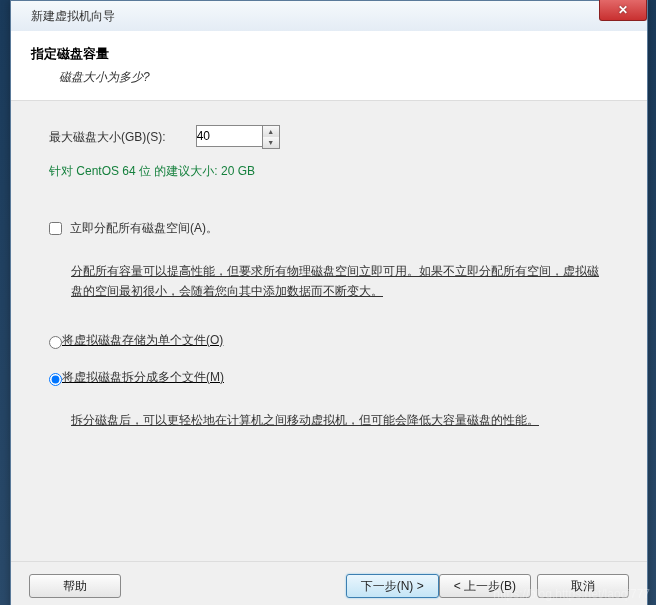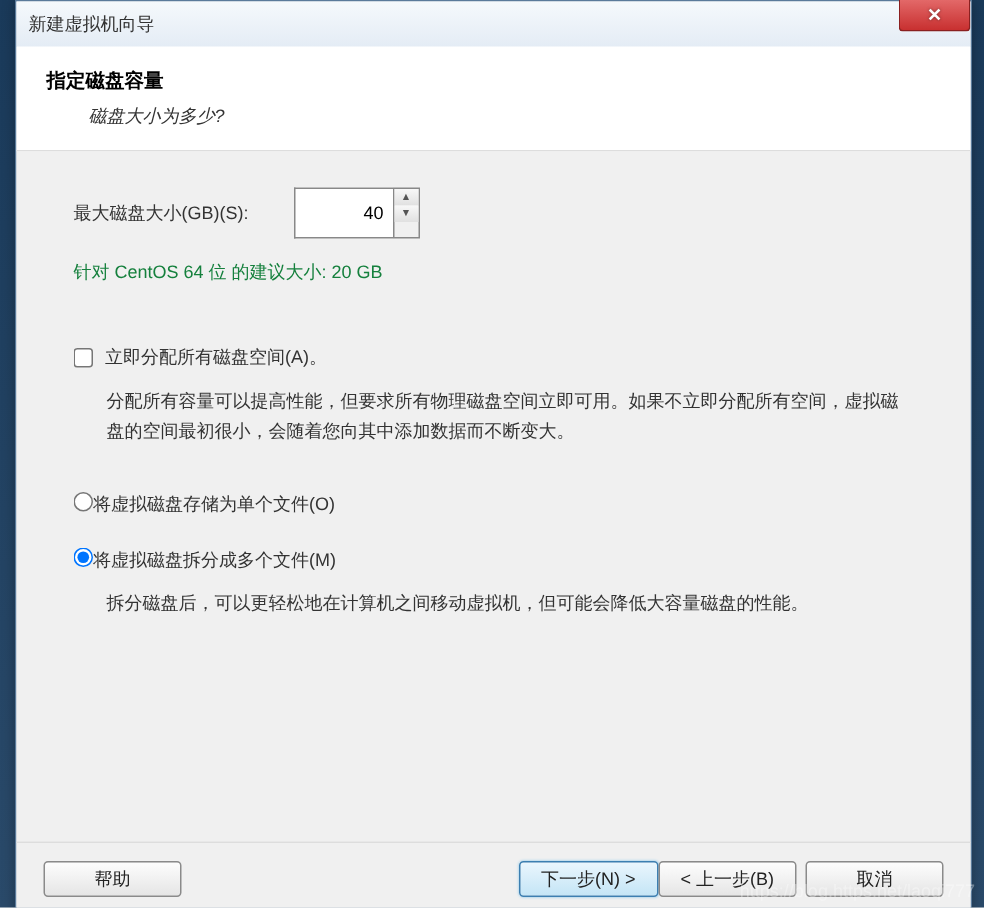--- a/index.html
+++ b/index.html
@@ -1,38 +1,38 @@
 <!DOCTYPE html>
 <html><head>
   <meta charset="utf-8">
   <style>
     * { margin: 0; padding: 0; box-sizing: border-box; font-family: "Microsoft YaHei", "SimSun", Tahoma, sans-serif; font-size: 12px; }
     body { width: 656px; height: 605px; background: linear-gradient(to bottom, #1a3a5a, #2a4a6a); position: relative; }
     .window { position: absolute; top: 0; left: 10px; width: 638px; background: #fff; border: 1px solid #5a7a9a; box-shadow: 0 0 8px rgba(0,0,0,0.3); }
-    .titlebar { height: 30px; background: linear-gradient(to bottom, #f5f9fc, #e4ecf5); display: flex; align-items: center; padding-left: 8px; position: relative; }
+    .titlebar { height: 30px; background: linear-gradient(to bottom, #f5f9fc, #e4ecf5); display: flex; align-items: center; padding-left: 20px; position: relative; }
     .titlebar-text { color: #333; }
     .close-btn { position: absolute; right: 0; top: -2px; width: 48px; height: 22px; background: linear-gradient(to bottom, #e46b6b, #c83030); border: 1px solid #8a2020; border-top: none; border-radius: 0 0 3px 3px; display: flex; align-items: center; justify-content: center; color: #fff; font-weight: bold; text-shadow: 0 0 2px rgba(0,0,0,0.5); cursor: pointer; }
     .header-panel { background: #fff; padding: 14px 32px 14px 40px; border-bottom: 1px solid #ddd; }
     .header-title { font-weight: bold; font-size: 13px; color: #000; margin-bottom: 6px; margin-left: -20px; }
     .header-sub { color: #333; margin-left: 8px; font-style: italic; }
     .content { background: #f0f0f0; padding: 24px 38px 10px 38px; min-height: 460px; }
     .row-disk { display: flex; align-items: center; margin-bottom: 14px; }
     .disk-label { flex: 0 0 auto; color: #333; text-align: right; }
     .spinner { display: inline-flex; margin-left: 30px; }
-    .spinner input { width: 66px; height: 34px; text-align: right; padding-right: 6px; border: 1px solid #888; border-right: none; }
+    .spinner input { width: 66px; height: 22px; text-align: left; padding-right: 6px; border: 1px solid #888; border-right: none; }
     .spinner-btns { display: flex; flex-direction: column; border: 1px solid #888; }
     .spinner-btns button { width: 16px; height: 11px; background: linear-gradient(#f8f8f8,#e0e0e0); border: none; font-size: 7px; line-height: 1; padding: 0; cursor: pointer; color: #555; }
     .recommend { color: #15803d; margin-bottom: 40px; }
     .option-block { margin-bottom: 14px; }
     .opt-row { display: flex; align-items: center; }
     .opt-row input[type=checkbox], .opt-row input[type=radio] { margin-right: 8px; }
     .opt-label { color: #333; }
-    .opt-desc { margin-top: 10px; margin-left: 22px; color: #333; line-height: 1.7; }
+    .opt-desc { margin-top: 24px; margin-left: 22px; color: #333; line-height: 1.7; text-decoration: underline; }
     .radio-group { margin-top: 30px; }
-    .radio-row { display: flex; align-items: flex-start; margin-bottom: 20px; }
+    .radio-row { display: flex; align-items: flex-end; margin-bottom: 20px; text-decoration: underline; }
     .button-bar { background: #f0f0f0; border-top: 1px solid #ddd; padding: 12px 18px; display: flex; align-items: center; }
     .btn { height: 24px; padding: 0 14px; min-width: 92px; background: linear-gradient(to bottom, #fdfdfd, #e5e5e5); border: 1px solid #8a8a8a; border-radius: 3px; cursor: pointer; font-size: 12px; color: #222; }
     .btn.default { border: 1px solid #3c7fb1; background: linear-gradient(to bottom, #eaf6fd, #c4e5f6); box-shadow: 0 0 2px #7cc1e8; }
     .spacer { flex: 1; }
     .watermark { position: absolute; right: 6px; bottom: 4px; color: rgba(255,255,255,0.35); font-size: 12px; font-family: Arial; pointer-events:none;}
   </style>
 </head>
 <body>
 
 <div class="window">

